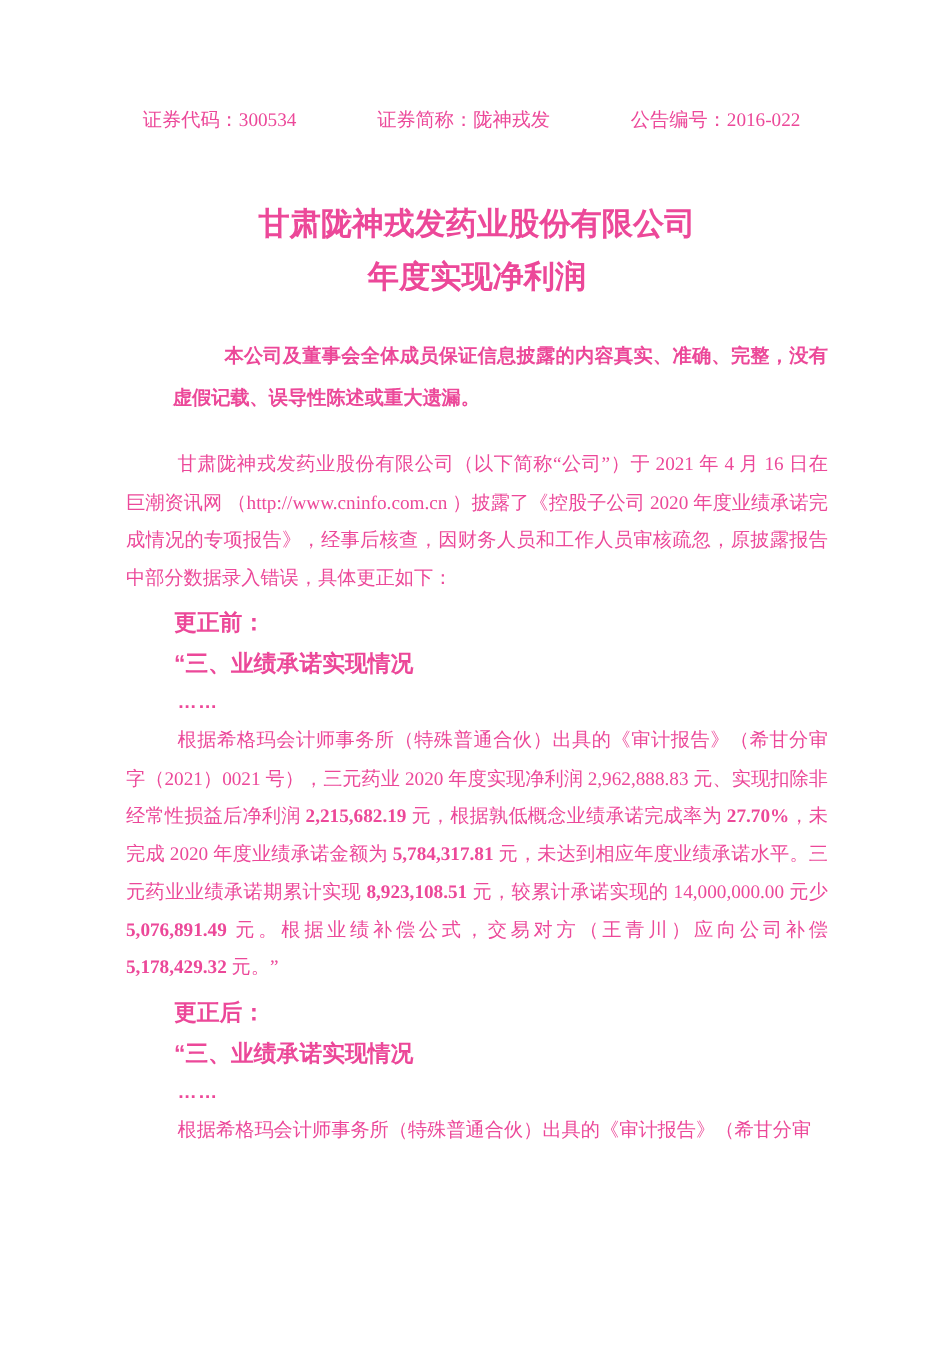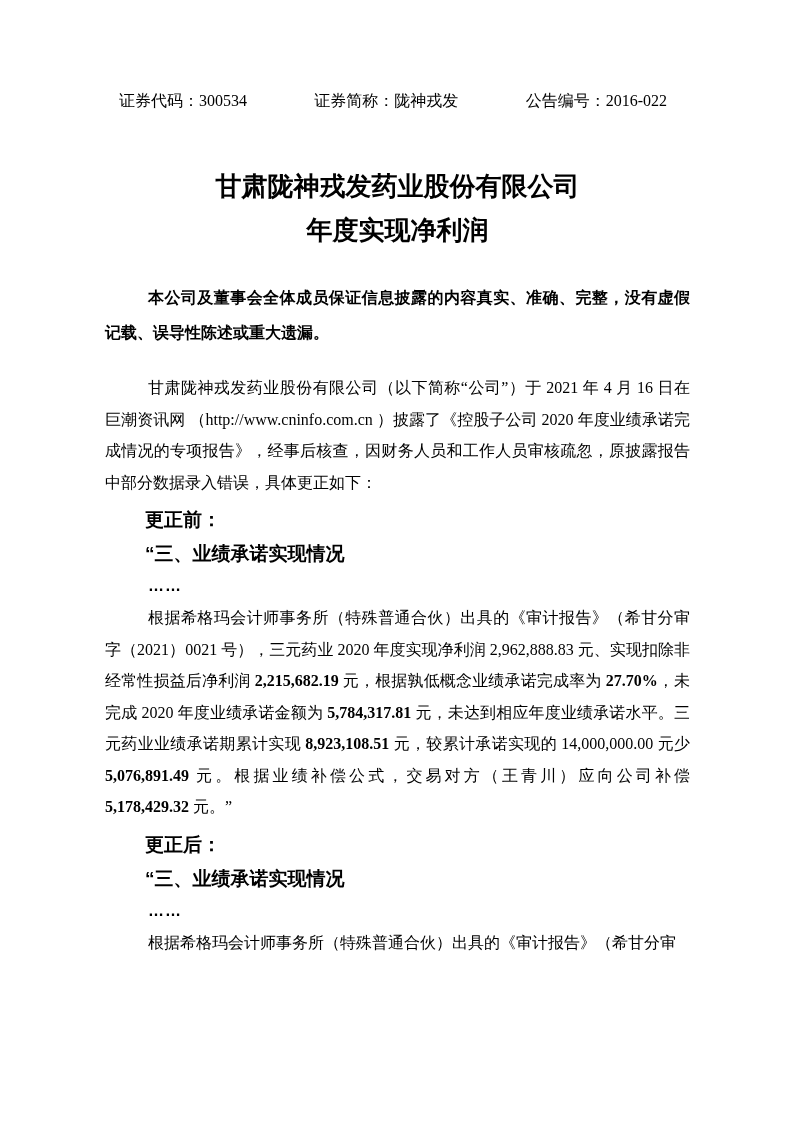--- a/index.html
+++ b/index.html
@@ -6,21 +6,21 @@
     margin: 0;
     padding: 0;
     background: #ffffff;
   }
   .page {
     position: relative;
     width: 793px;
     height: 1122px;
     box-sizing: border-box;
     background: #ffffff;
-    color: #000000;
+    color: #ec4899;
     padding: 90px 103px 40px 105px;
     overflow: hidden;
     font-family: "Liberation Serif", "DejaVu Serif", serif;
   }
   .doc-header {
     display: flex;
     justify-content: space-between;
     align-items: baseline;
     margin-left: 14px;
     margin-right: 23px;
@@ -41,20 +41,21 @@
     font-size: 16px;
     line-height: 31.5px;
     text-align: justify;
     text-indent: 43px;
   }
   .para.notice {
     margin-top: 28px;
     font-weight: bold;
     line-height: 35px;
     font-family: "Liberation Sans", "DejaVu Sans", sans-serif;
+    margin-left: 39px;
   }
   .para.body {
     margin-top: 22px;
   }
   .para.body + .para.heading {
     margin-top: 6px;
     font-family: Liberation Serif, serif;
   }
   .para.heading {
     margin-top: 2px;

